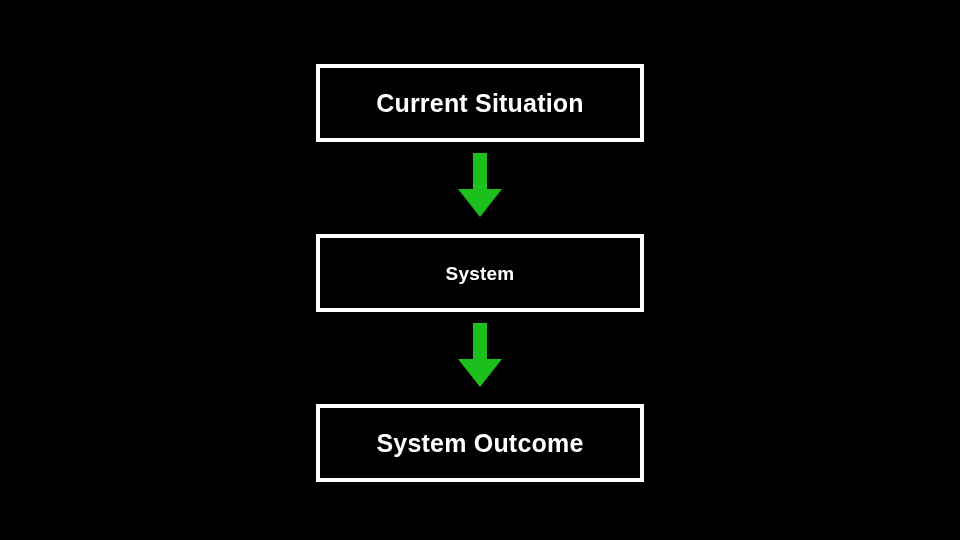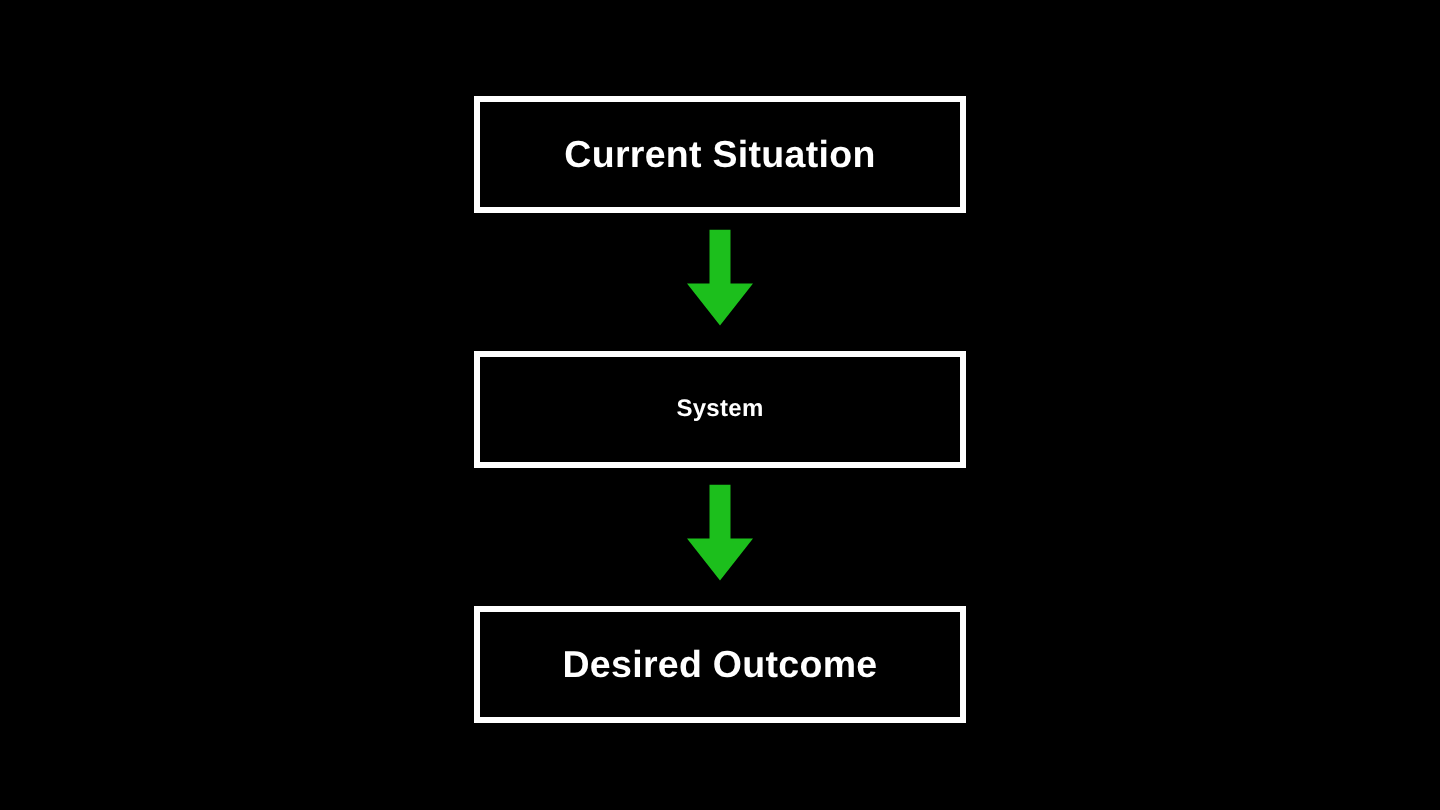--- a/index.html
+++ b/index.html
@@ -47,21 +47,21 @@
     font-family: "Liberation Sans", sans-serif;
     font-weight: bold;
     font-size: 25px;
     letter-spacing: 0.2px;
     line-height: 1;
     text-align: center;
     white-space: nowrap;
   }
 
   .node-box.box-system .node-label {
-    font-size: 16px;
+    font-size: 19px;
   }
 
   .connector {
     width: 328px;
     height: 92px;
     display: flex;
     align-items: center;
     justify-content: center;
   }
 
@@ -90,17 +90,17 @@
       <span class="node-label">System</span>
     </div>
 
     <div class="connector">
       <svg class="arrow-svg" width="50" height="70" viewBox="0 0 50 70">
         <polygon points="18,0 32,0 32,36 47,36 25,64 3,36 18,36" fill="#1cbf1c"></polygon>
       </svg>
     </div>
 
     <div class="node-box box-outcome">
-      <span class="node-label">Desired Outcome</span>
+      <span class="node-label">System Outcome</span>
     </div>
 
   </div>
 </div>
 
 </body></html>

